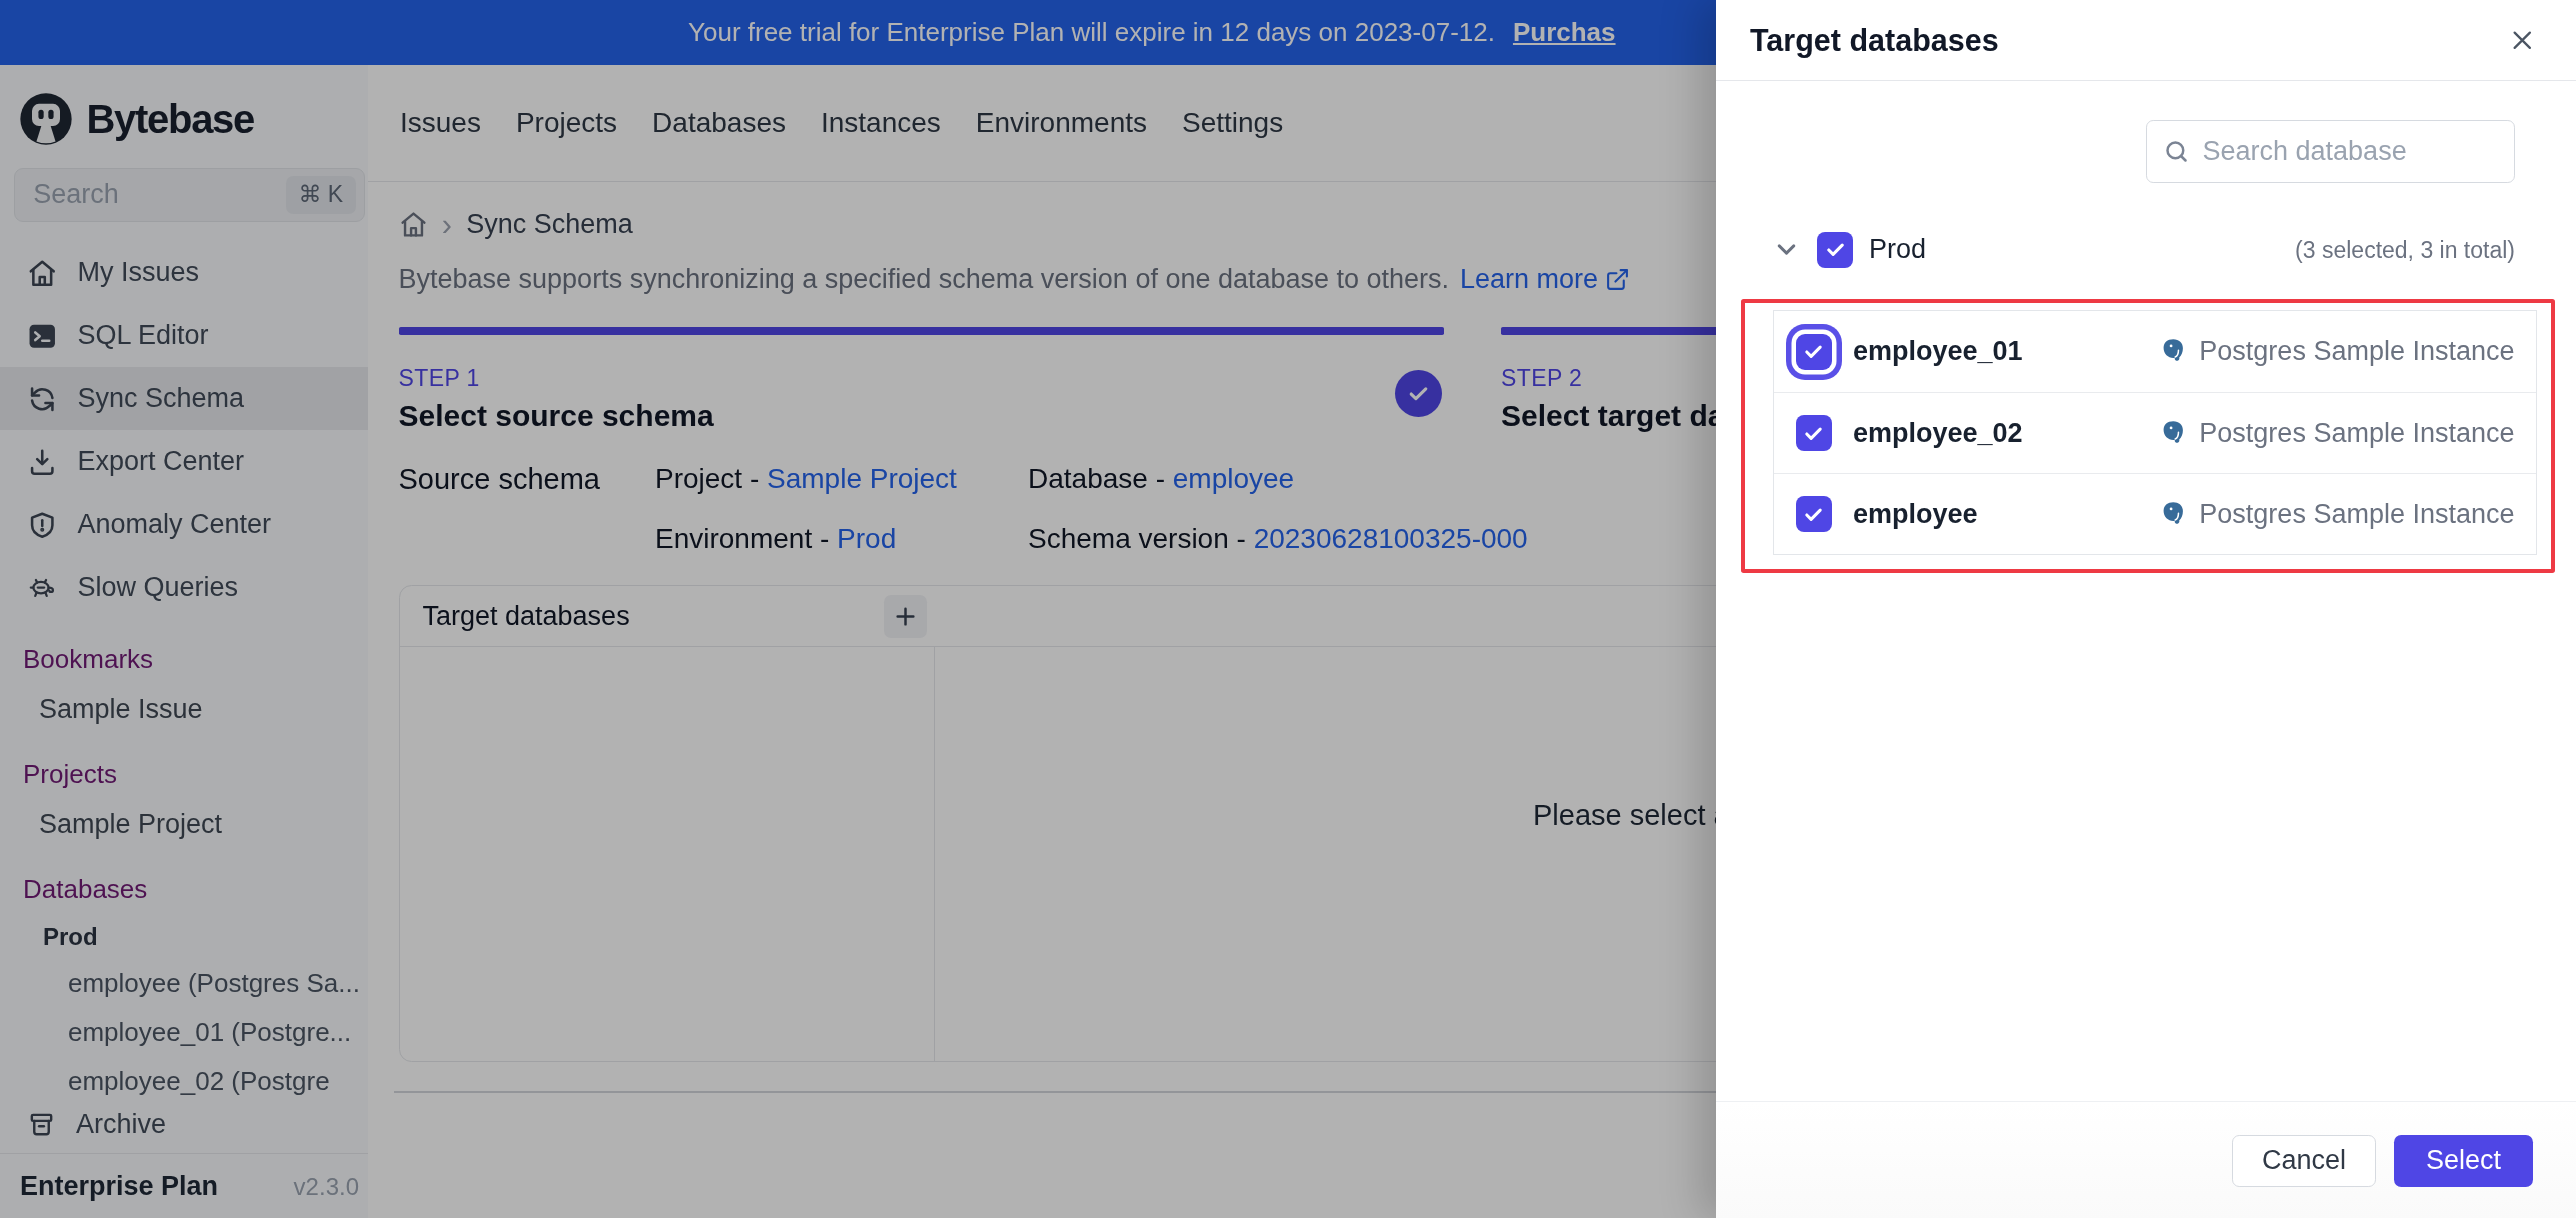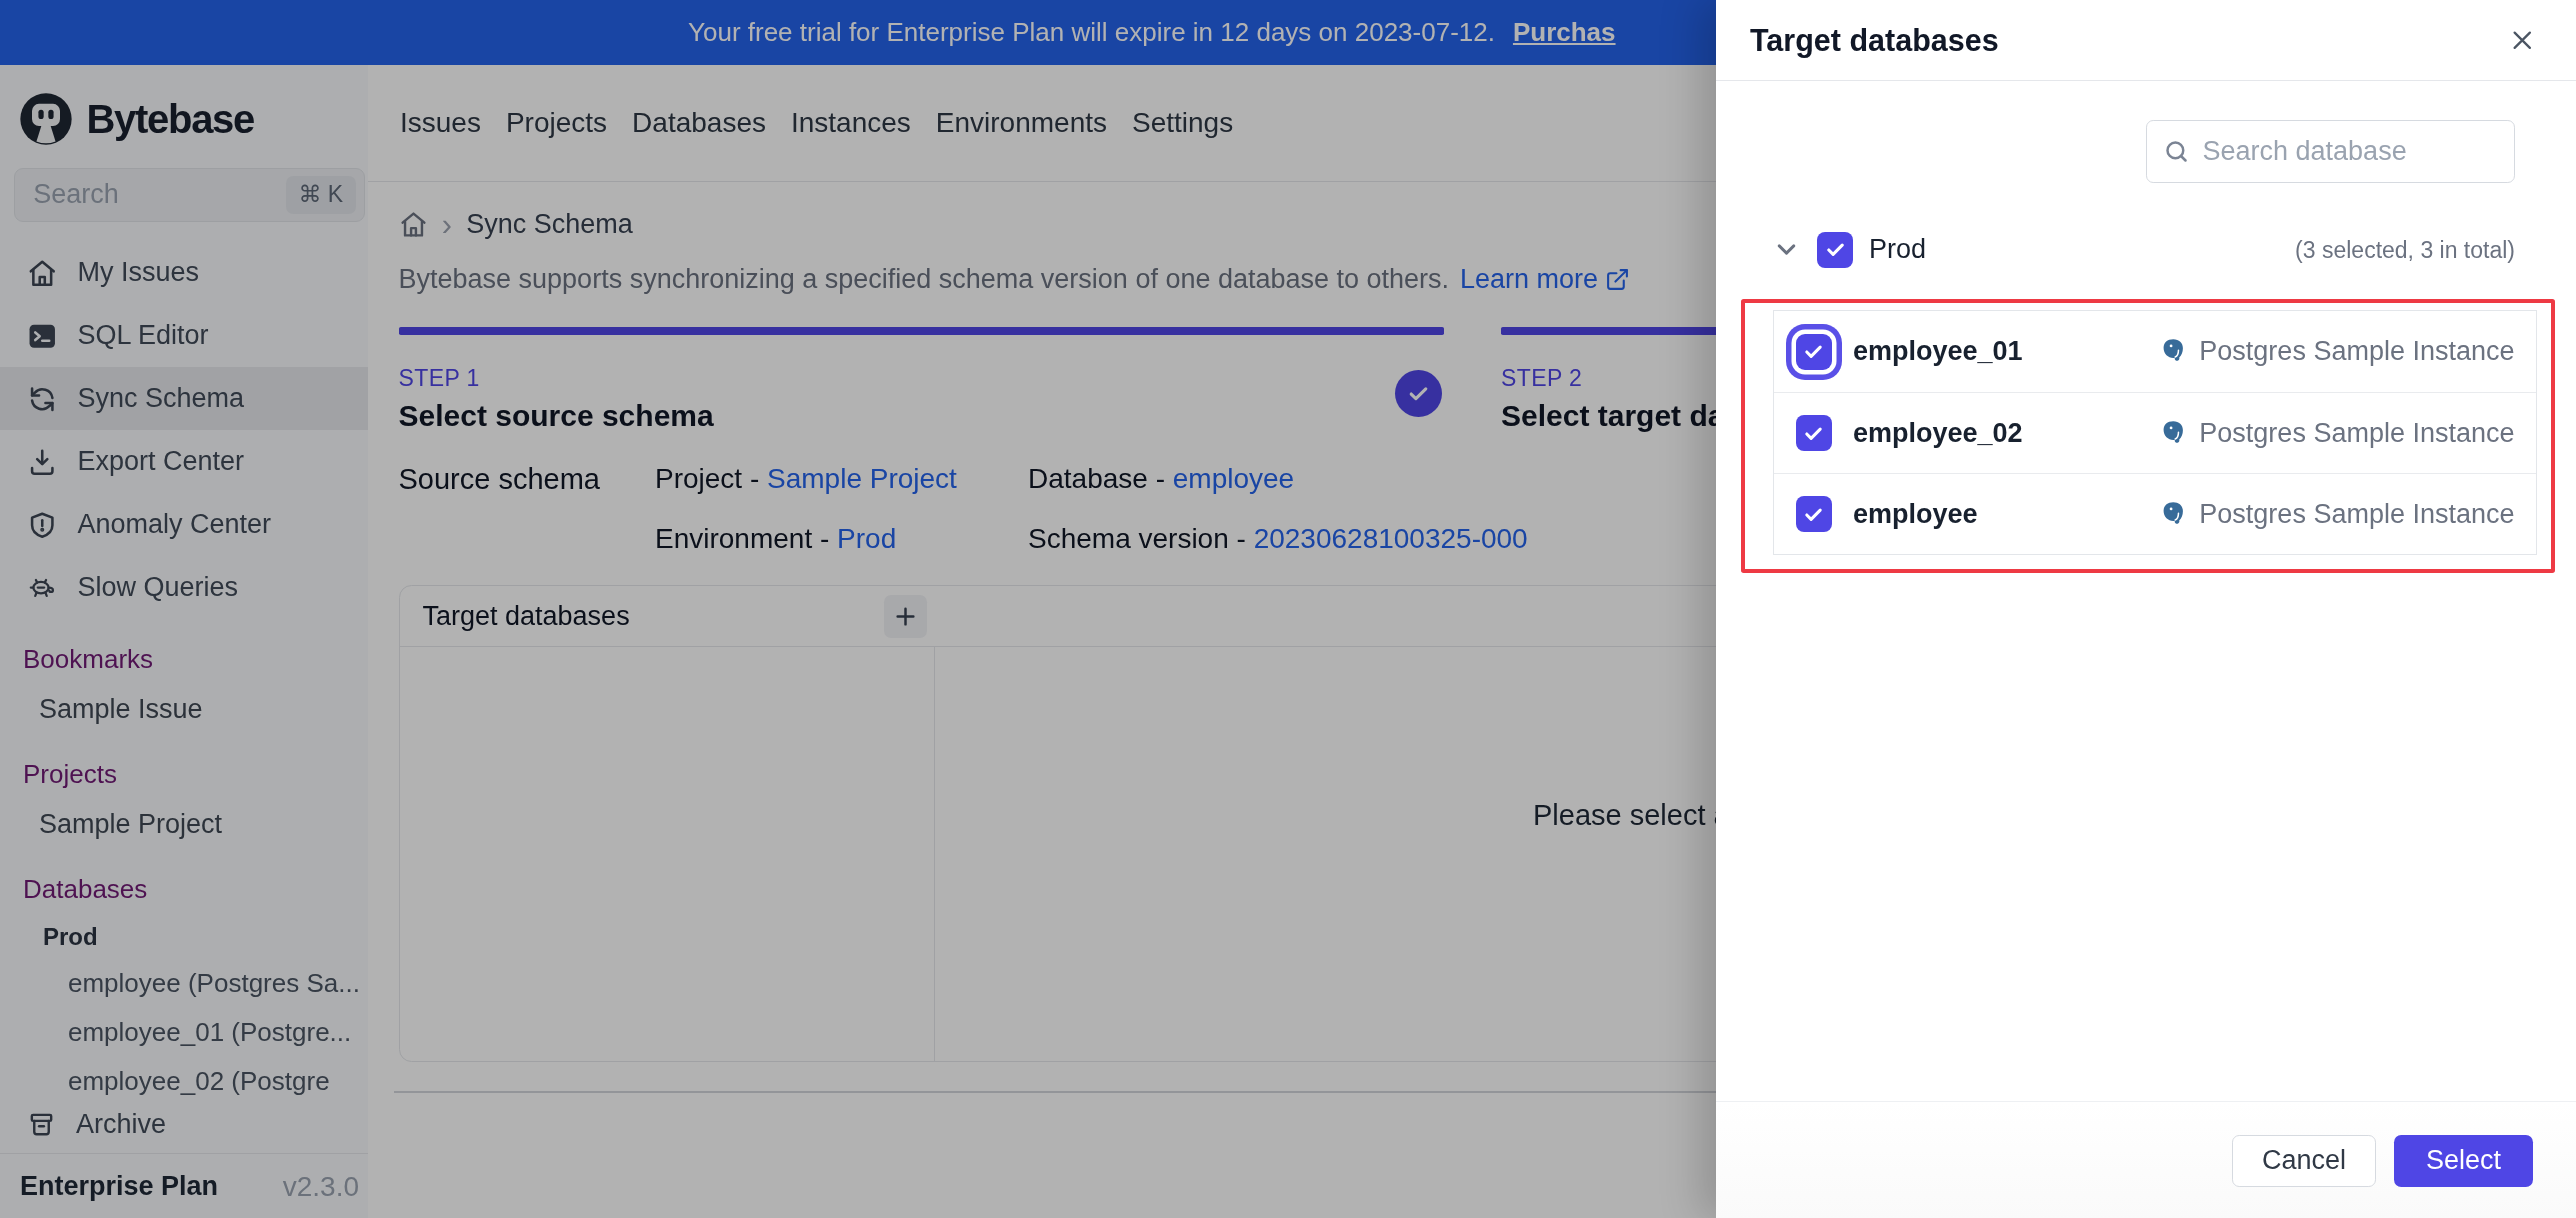--- a/index.html
+++ b/index.html
@@ -33,25 +33,25 @@
   .sec-item { height:50px; display:flex; align-items:center; padding-left:39px; font-size:27px; color:#3f4854; }
   .env-label { height:45px; display:flex; align-items:center; padding-left:43px; font-size:24px; font-weight:700; color:#2b3442; }
   .db-item { height:49px; display:flex; align-items:center; padding-left:68px; font-size:26px; color:#4b5563;
              white-space:nowrap; overflow:hidden; }
   .archive-row { flex:none; height:57px; display:flex; align-items:center; gap:20px; padding-left:27px;
                  font-size:27px; color:#414b59; background:#f8fafc; }
   .archive-row svg { width:29px; height:29px; color:#3d4654; }
   .side-footer { flex:none; height:66px; border-top:0.9px solid #e5e7eb; display:flex; align-items:center;
                  justify-content:space-between; padding:0 20px; background:#f8fafc; }
   .plan { font-size:27px; font-weight:600; color:#1f2937; }
-  .version { font-size:28px; color:#9aa3b0; }
+  .version { font-size:24px; color:#9aa3b0; }
 
   
   .topnav { position:absolute; left:368px; top:65px; right:0; height:117px; background:#fff;
-            border-bottom:0.9px solid #e5e7eb; display:flex; align-items:center; gap:25px; padding-left:32px; }
+            border-bottom:0.9px solid #e5e7eb; display:flex; align-items:center; gap:35px; padding-left:32px; }
   .topnav .tn-item { font-size:28px; color:#2f3845; font-weight:500; }
 
   
   .main { position:absolute; left:368px; top:182px; right:0; bottom:0; background:#fff; }
   .breadcrumb { position:absolute; left:30.5px; top:27px; display:flex; align-items:center; gap:14.3px; }
   .breadcrumb svg { width:29px; height:29px; color:#6b7280; }
   .crumb-sep { font-size:30.5px; color:#9ca3af; line-height:1; }
   .crumb-page { font-size:27px; color:#374151; }
   .desc-row { position:absolute; left:30.5px; top:82px; display:flex; align-items:center; gap:10.8px;
               font-size:27px; color:#6b7280; }

